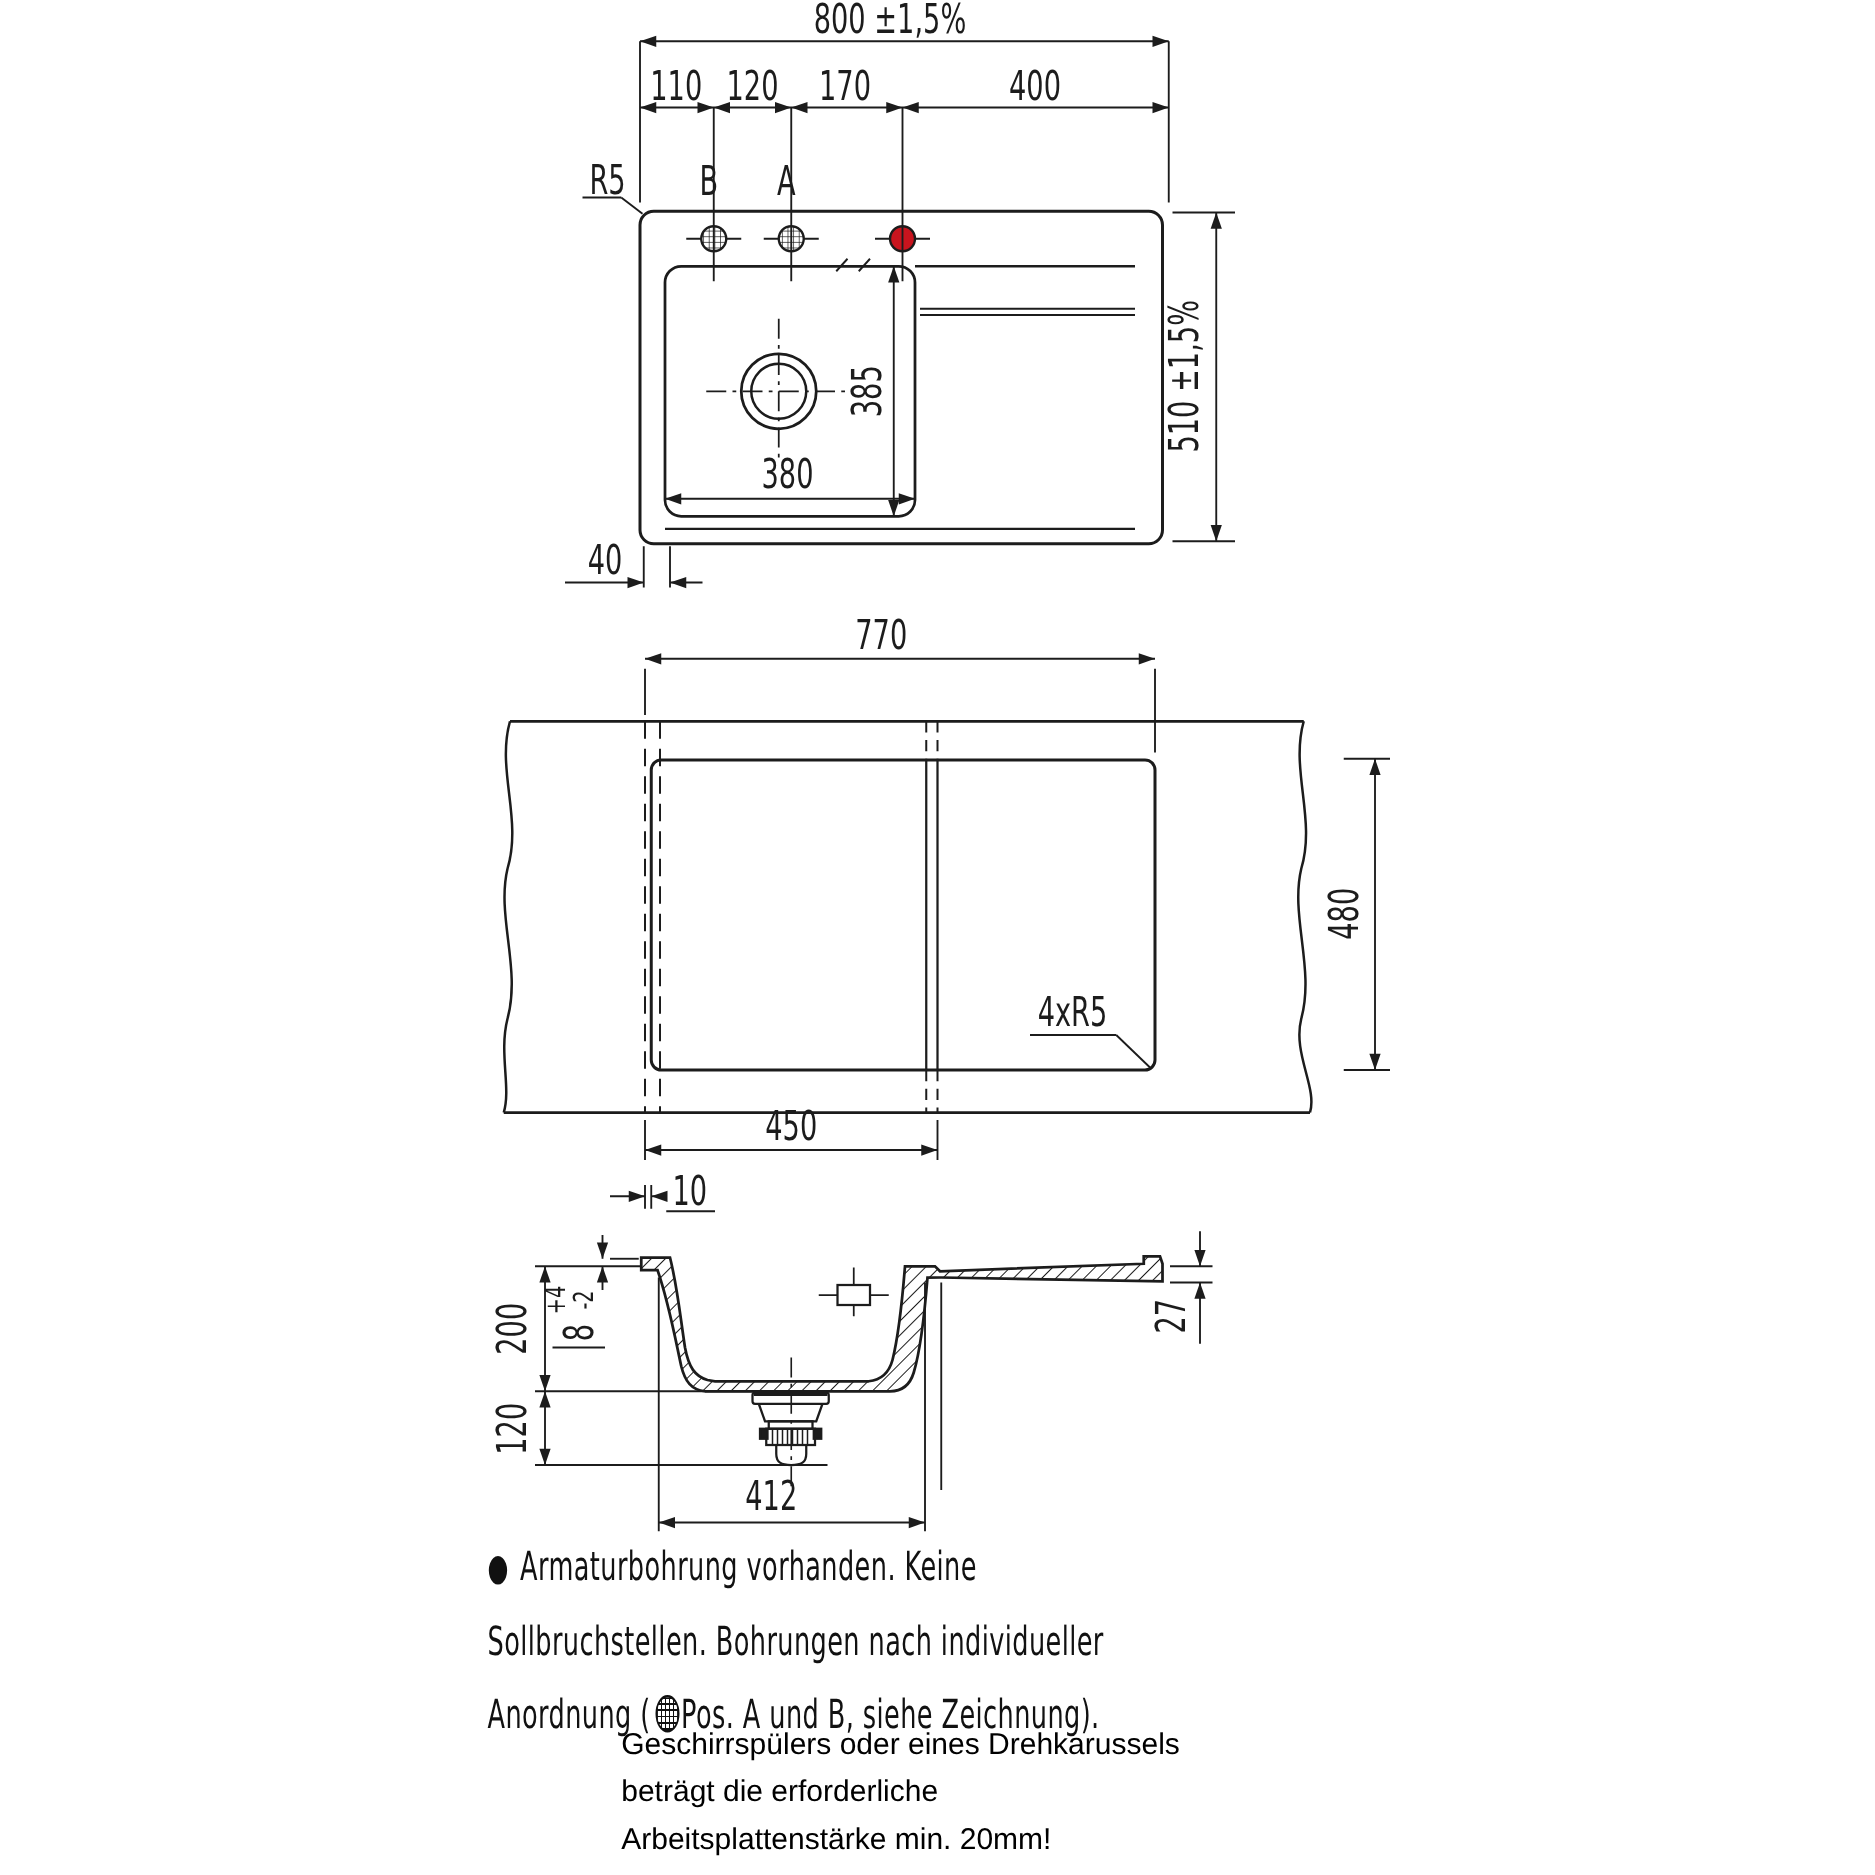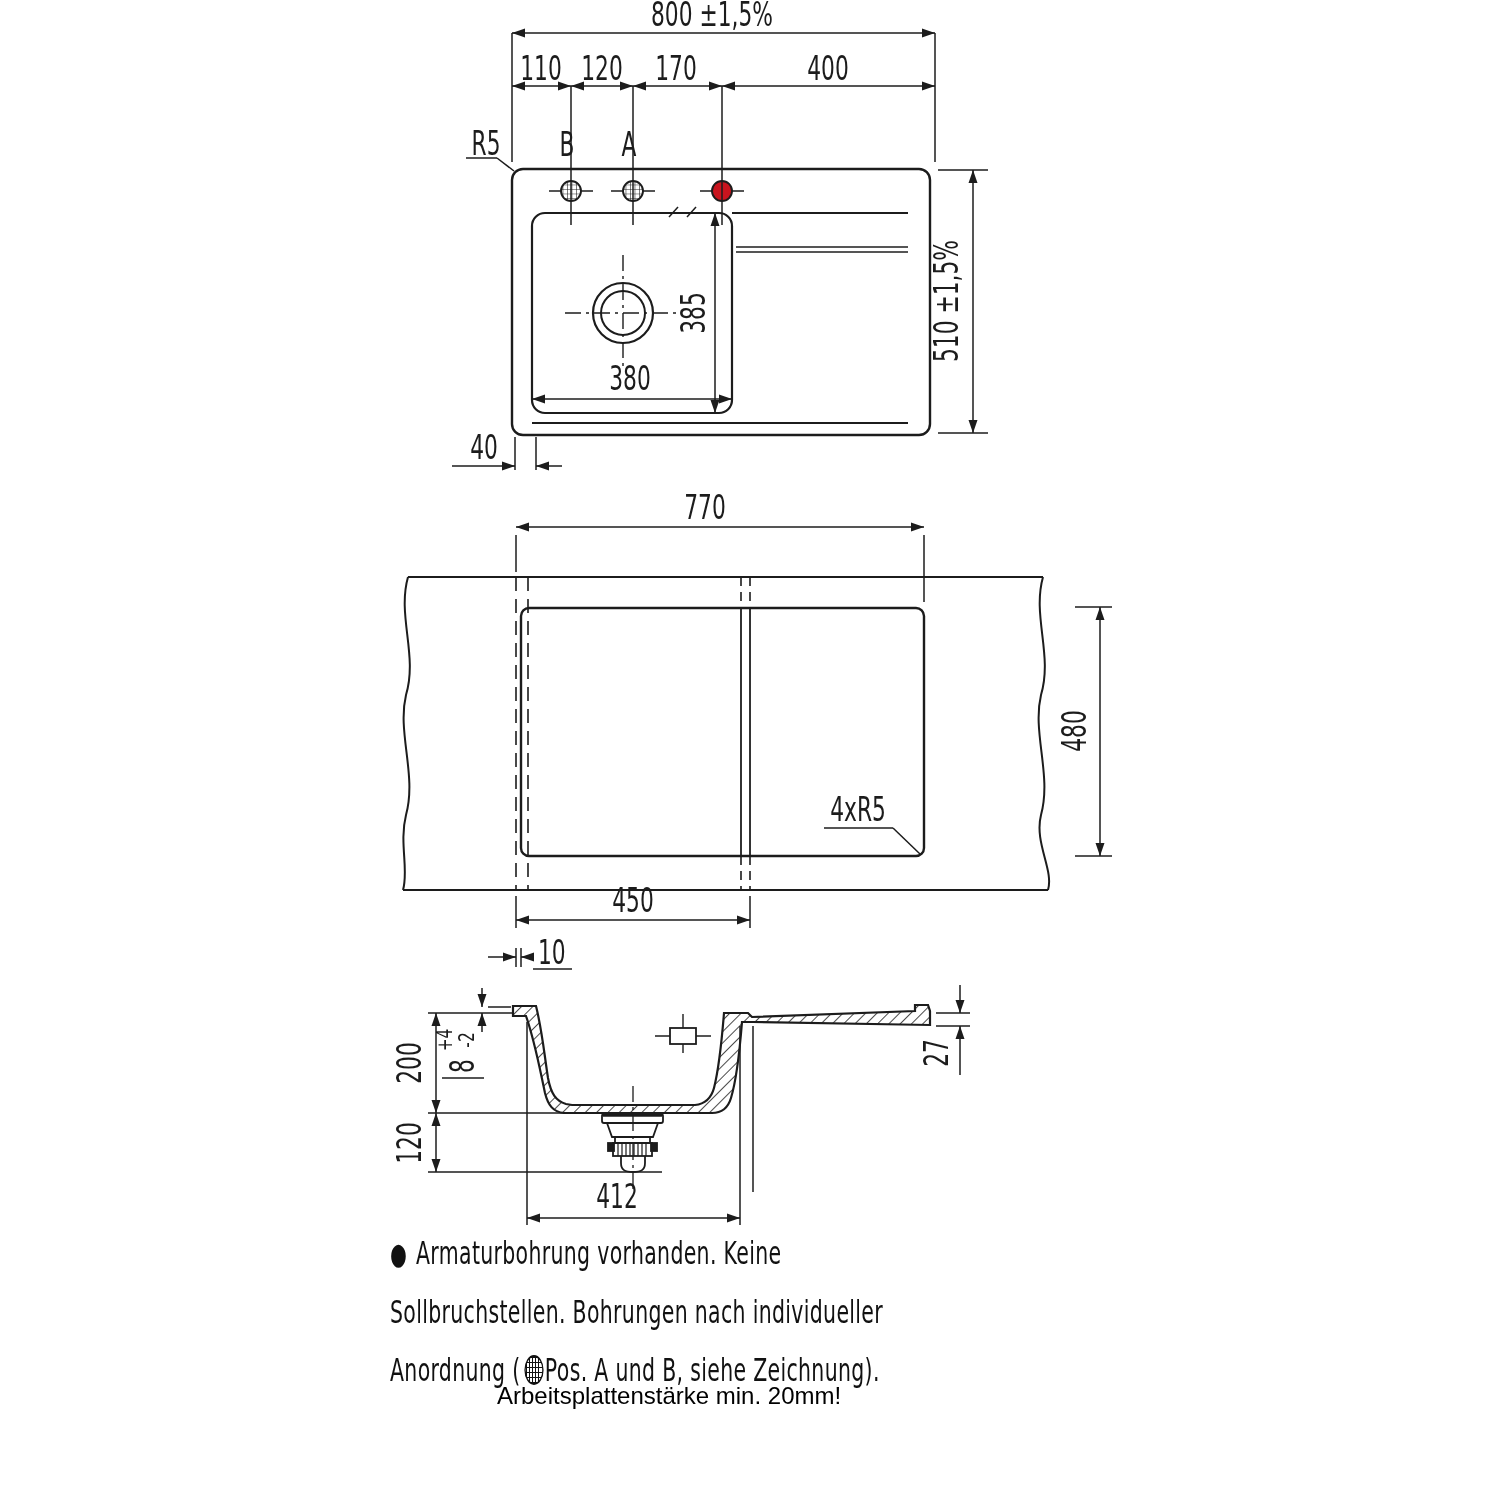--- a/index.html
+++ b/index.html
@@ -255,15 +255,17 @@
   </g>
 </svg>
 
   <div class="note1">
     <div><span class="bullet">●</span><span>Armaturbohrung vorhanden. Keine</span></div>
     <div>Sollbruchstellen. Bohrungen nach individueller</div>
     <div><span>Anordnung (</span><span class="hatchsym"></span><span>Pos. A und B, siehe Zeichnung).</span></div>
   </div>
 
   <div class="warning">
+    <div>Geschirrspülers oder eines Drehkarussels</div>
+    <div>beträgt die erforderliche</div>
     <div>Arbeitsplattenstärke min. 20mm!</div>
   </div>
 </div>
 
 </body></html>

